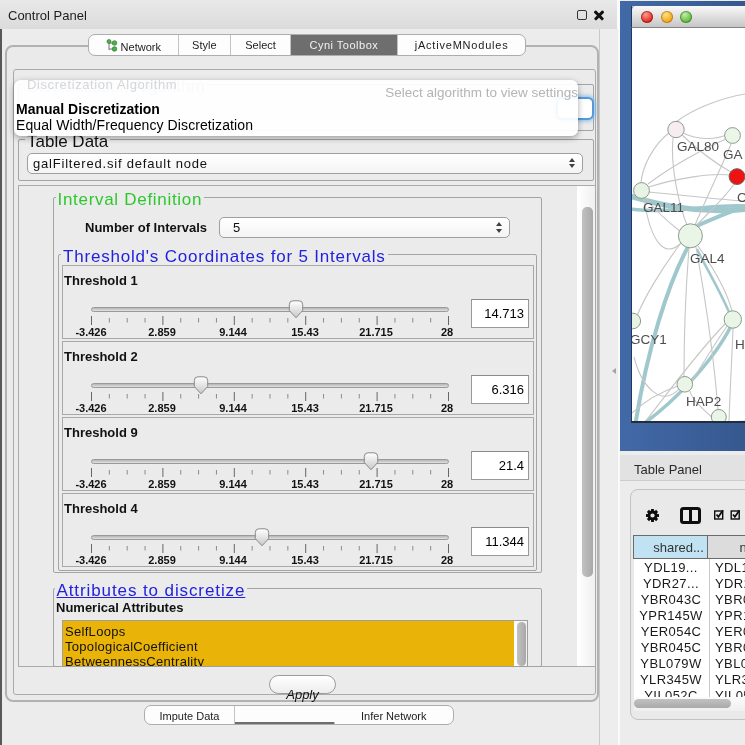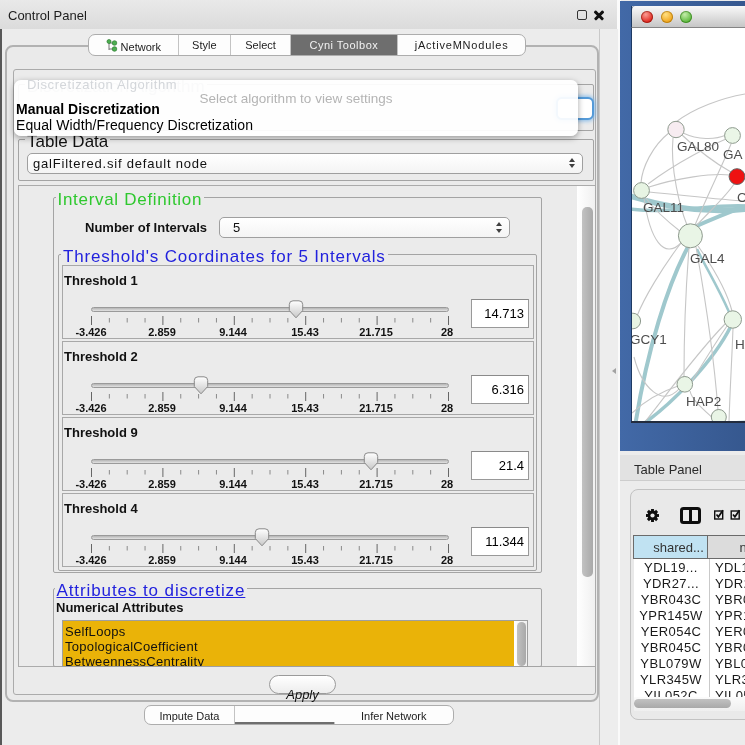--- a/index.html
+++ b/index.html
@@ -46,21 +46,21 @@
 .vsb-thumb { position:absolute; background:linear-gradient(90deg,#c2c2c2,#a9a9a9); border-radius:5px; }
 .hsb-thumb { position:absolute; background:linear-gradient(#c2c2c2,#a9a9a9); border-radius:5px; }
 
 
 #applybtn { left:269px; top:675px; width:67px; height:19px; background:linear-gradient(#ffffff,#ededed); border:1px solid #9b9b9b; border-radius:10px; font-size:13px; color:#111; text-align:center; padding-top:11px;font-style:italic; }
 
 #bottabs { left:144px; top:705px; z-index:10; height:20px; }
 
 
 #popup { z-index:5; left:14px; top:80px; width:564px; height:56px; background:rgba(255,255,255,0.93); border-radius:7px; box-shadow:0 2px 6px rgba(0,0,0,0.35); }
-#popup .r1 { position:absolute; left:0; right:0; top:5px; text-align:center; color:#b4b4b4; font-size:13.5px;margin-top:6px; }
+#popup .r1 { position:absolute; left:0; right:0; top:5px; text-align:right; color:#b4b4b4; font-size:13.5px; }
 #popup .r2 { position:absolute; left:2px; top:21px; font-weight:bold; color:#000; font-size:14px; }
 #popup .r3 { position:absolute; left:2px; top:37px; color:#000; font-size:14px; letter-spacing:0.1px; }
 
 
 #divider { left:599px; top:29px; width:21px; height:716px; background:linear-gradient(90deg,#ededed 0 18px,#fafafa 18px); border-left:1px solid #c9c9c9; }
 #bluewin { left:620px; top:1px; width:125px; height:450px; background:linear-gradient(90deg,#4269a7,#36588f); }
 #macwin { left:631px; top:6px; width:114px; height:415px; background:#fff; border-left:1px solid #1e3a63; }
 #mactitle { left:631px; top:6px; width:114px; height:22px; background:linear-gradient(#f9f9f9,#c6c6c6); border-bottom:1px solid #858585; border-left:1px solid #1e3a63; border-radius:4px 0 0 0; }
 .light { position:absolute; width:12px; height:12px; border-radius:50%; }
 #canvas { left:632px; top:28px; width:113px; height:393px; background:#fff; }

